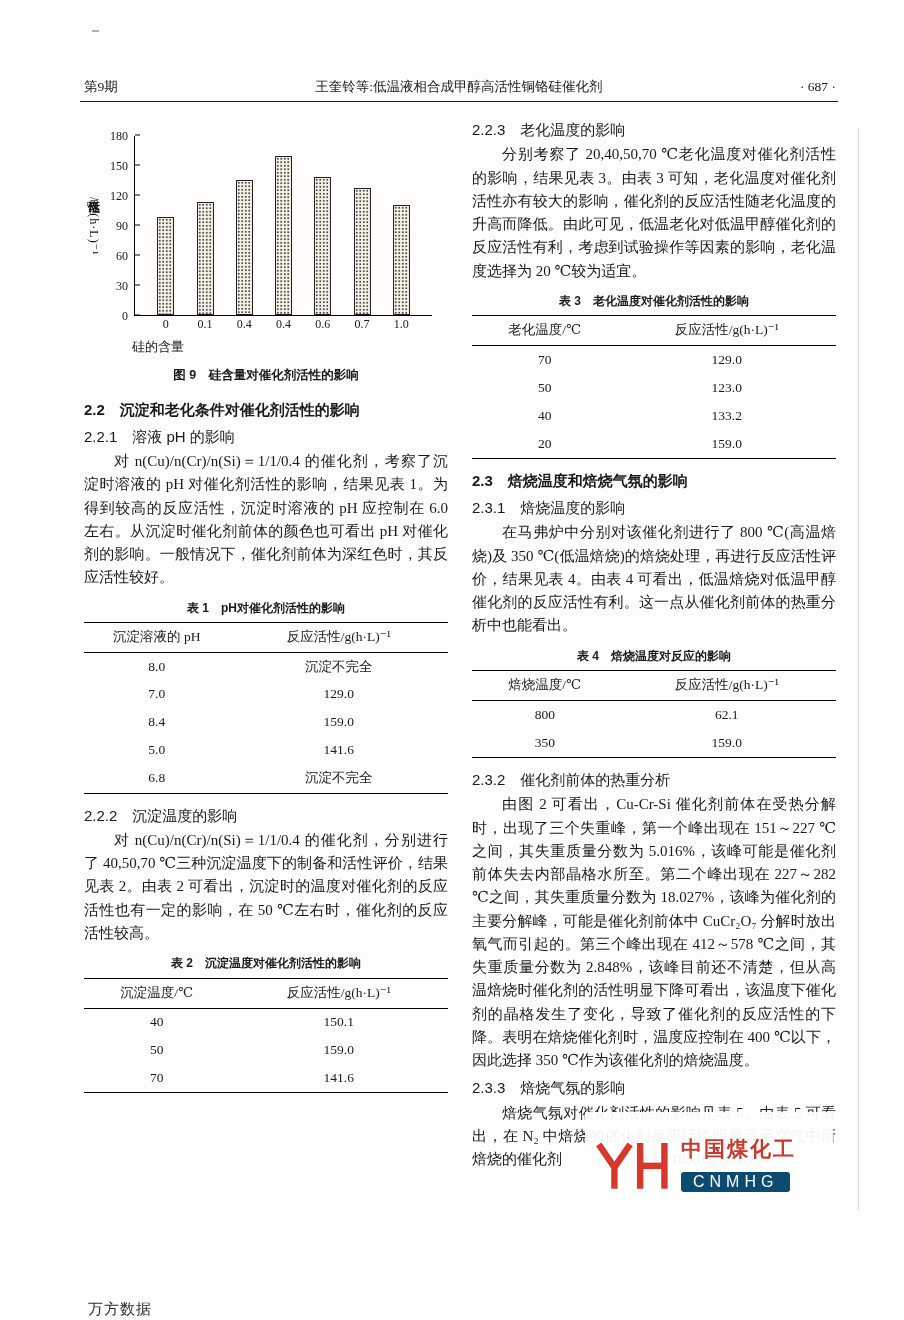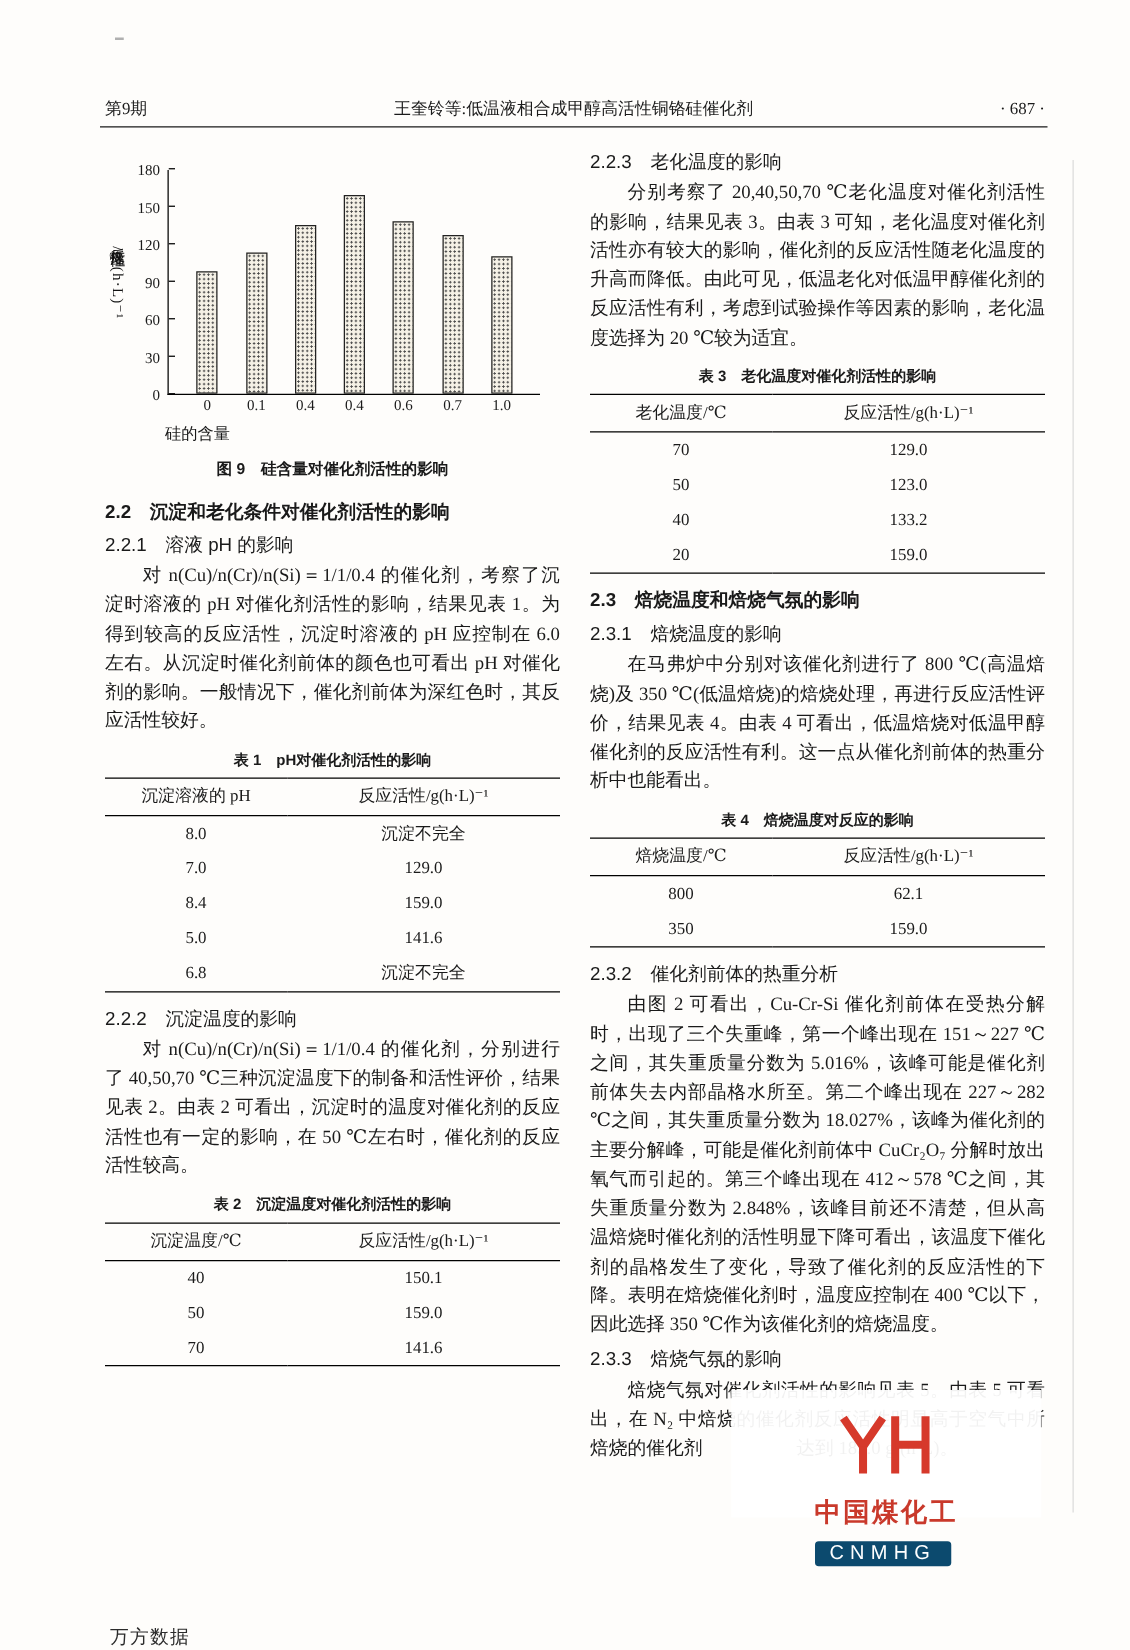--- a/index.html
+++ b/index.html
@@ -36,21 +36,21 @@
   .fig-caption { text-align:center; font-family:"Liberation Sans","DejaVu Sans",sans-serif; font-weight:bold; font-size:12.5px; margin-top:9px; }
   
   .table-block { margin:9px 0 10px; }
   .tab-caption { text-align:center; font-family:"Liberation Sans","DejaVu Sans",sans-serif; font-weight:bold; font-size:12px; margin-bottom:5px; }
   .table-host table { width:100%; border-collapse:collapse; border-top:1.6px solid #000; border-bottom:1.6px solid #000; font-size:13.5px; }
   .table-host th { border-bottom:1.1px solid #000; font-weight:normal; padding:4px 2px; text-align:center; }
   .table-host td { text-align:center; padding:3.5px 2px; }
   .table-host th:first-child, .table-host td:first-child { width:40%; }
   
   .watermark { position:absolute; left:585px; top:1112px; width:248px; height:102px;
-    background:rgba(255,255,255,0.94); display:flex; align-items:center; gap:8px; padding:6px 8px; z-index:6;flex-direction:column; }
+    background:rgba(255,255,255,0.94); display:flex; align-items:center; gap:8px; padding:6px 8px; z-index:6; }
   .wm-logo { width:80px; height:70px; flex:none; }
   .wm-logo path { stroke:#d6392b; stroke-width:9; fill:none; }
   .wm-cn { font-family:"Liberation Sans","DejaVu Sans",sans-serif; font-size:21px; font-weight:bold; color:#c9392b; letter-spacing:2px; white-space:nowrap; }
   .wm-en { margin-top:9px; display:inline-block; background:#0c4a6e; color:#fff; padding:1px 12px; border-radius:3px;
     font-family:"Liberation Sans","DejaVu Sans",sans-serif; font-size:16px; letter-spacing:5px; }
   
   .footer { position:absolute; left:88px; top:1268px; font-size:15px; color:#2b2b2b; letter-spacing:1px;margin-top:32px; }
   .scan-line { position:absolute; left:858px; top:128px; width:1px; height:1082px; background:#dcdcdc; }
   .mark-tl { position:absolute; left:92px; top:30px; width:7px; height:2px; background:#b0b0b0; }
 </style>

